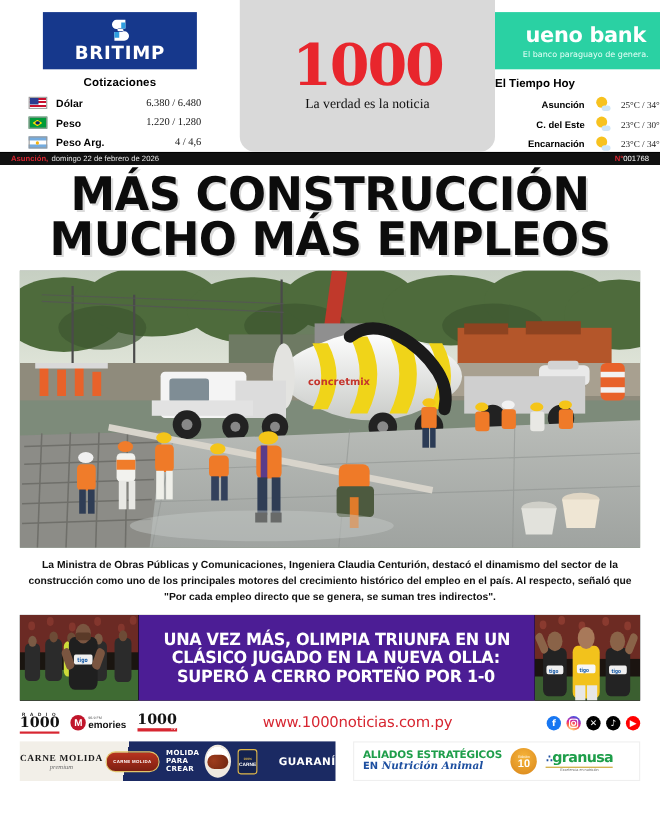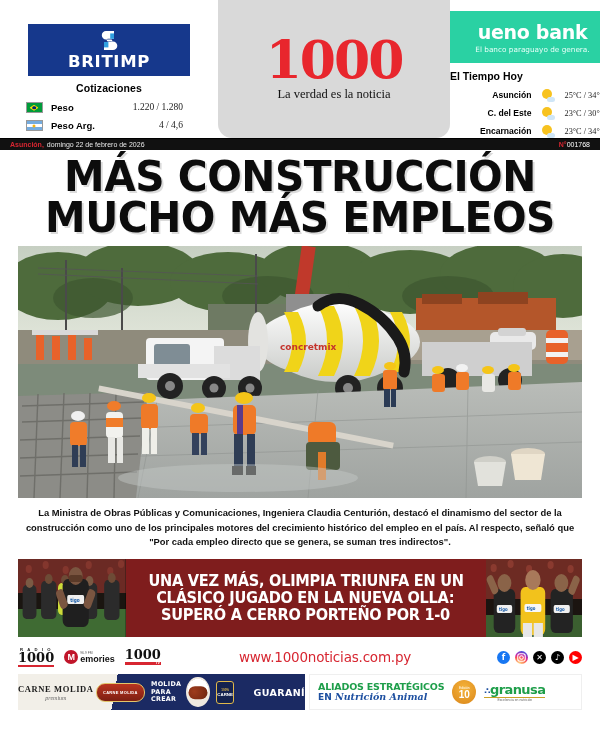--- a/index.html
+++ b/index.html
@@ -26,27 +26,26 @@
     align-items: flex-start;
   }
   .mast-left {
     width: 218px;
     padding-top: 11px;
     display: flex;
     flex-direction: column;
     align-items: center;
   }
   .britimp-box {
-    width: 162px; height: 52px;
+    width: 140px; height: 52px;
     background: #16388c;
     display: flex;
     flex-direction: column;
     align-items: center;
     justify-content: center;
-    margin-top: 13px;
   }
   .britimp-mark {
     width: 17px; height: 21px;
     position: relative;
     margin-bottom: 1px;
   }
   .britimp-mark svg { display:block; }
   .britimp-word {
     color: #fff;
     font-size: 16.5px;
@@ -251,21 +250,21 @@
     margin: 9px 18px 0;
     height: 78px;
     display:flex;
     background:#000;
     overflow:hidden;
   }
   .sports-photo { width: 140px; position:relative; overflow:hidden; }
   .sports-photo.right { width: 125px; }
   .sports-photo svg { display:block; width:100%; height:100%; }
   .sports-text {
-    flex:1; background:#7f1d1d; color:#fff;
+    flex:1; background:#4c1d95; color:#fff;
     display:flex; flex-direction:column;
     align-items:center; justify-content:center;
     padding: 0 16px;
   }
   .sports-text .sline {
     font-family:"DejaVu Sans", sans-serif;
     font-weight:bold;
     font-size: 15.2px;
     line-height: 1.12;
     letter-spacing:-0.3px;
@@ -319,21 +318,21 @@
   .soc-fb{background:#1877f2;}
   .soc-ig{background:radial-gradient(circle at 30% 107%,#fdf497 0,#fd5949 45%,#d6249f 60%,#285AEB 90%);}
   .soc-x{background:#000;}
   .soc-tk{background:#000;}
   .soc-yt{background:#ff0000;}
 
   
   .ads {
     margin: 4px 18px 0;
     height: 36px;
-    display:flex; gap: 4px;
+    display:flex; gap: 16px;
   }
   .ad-carne {
     width: 287px; height:36px; position:relative; overflow:hidden;
     background: linear-gradient(100deg,#f2efe8 0 34%, #1b2a63 34% 100%);
     display:flex; align-items:center;
   }
   .carne-left { width: 96px; text-align:center; }
   .carne-t1 {
     font-family:"Liberation Serif", serif; font-size:8.5px;
     letter-spacing:.6px; color:#1b1b1b; font-weight:bold;
@@ -425,20 +424,27 @@
             <path d="M3 12 H7.4 V17.4 H3 Z" fill="#2f9fe0"></path>
           </svg>
         </div>
         <div class="britimp-word">BRITIMP</div>
       </div>
 
       <div class="cotiz-title">Cotizaciones</div>
 
       <table class="cotiz-table">
         <tbody>
+          <tr>
+            <td class="cotiz-flag-cell">
+              <span class="flag flag-us"><span class="stripes"></span><span class="canton"></span></span>
+            </td>
+            <td class="cotiz-name">Dólar</td>
+            <td class="cotiz-val">6.380 / 6.480</td>
+          </tr>
           <tr>
             <td class="cotiz-flag-cell">
               <span class="flag flag-br"><span class="diamond"></span><span class="globe"></span></span>
             </td>
             <td class="cotiz-name">Peso</td>
             <td class="cotiz-val">1.220 / 1.280</td>
           </tr>
           <tr>
             <td class="cotiz-flag-cell">
               <span class="flag flag-ar"><span class="sun"></span></span>

